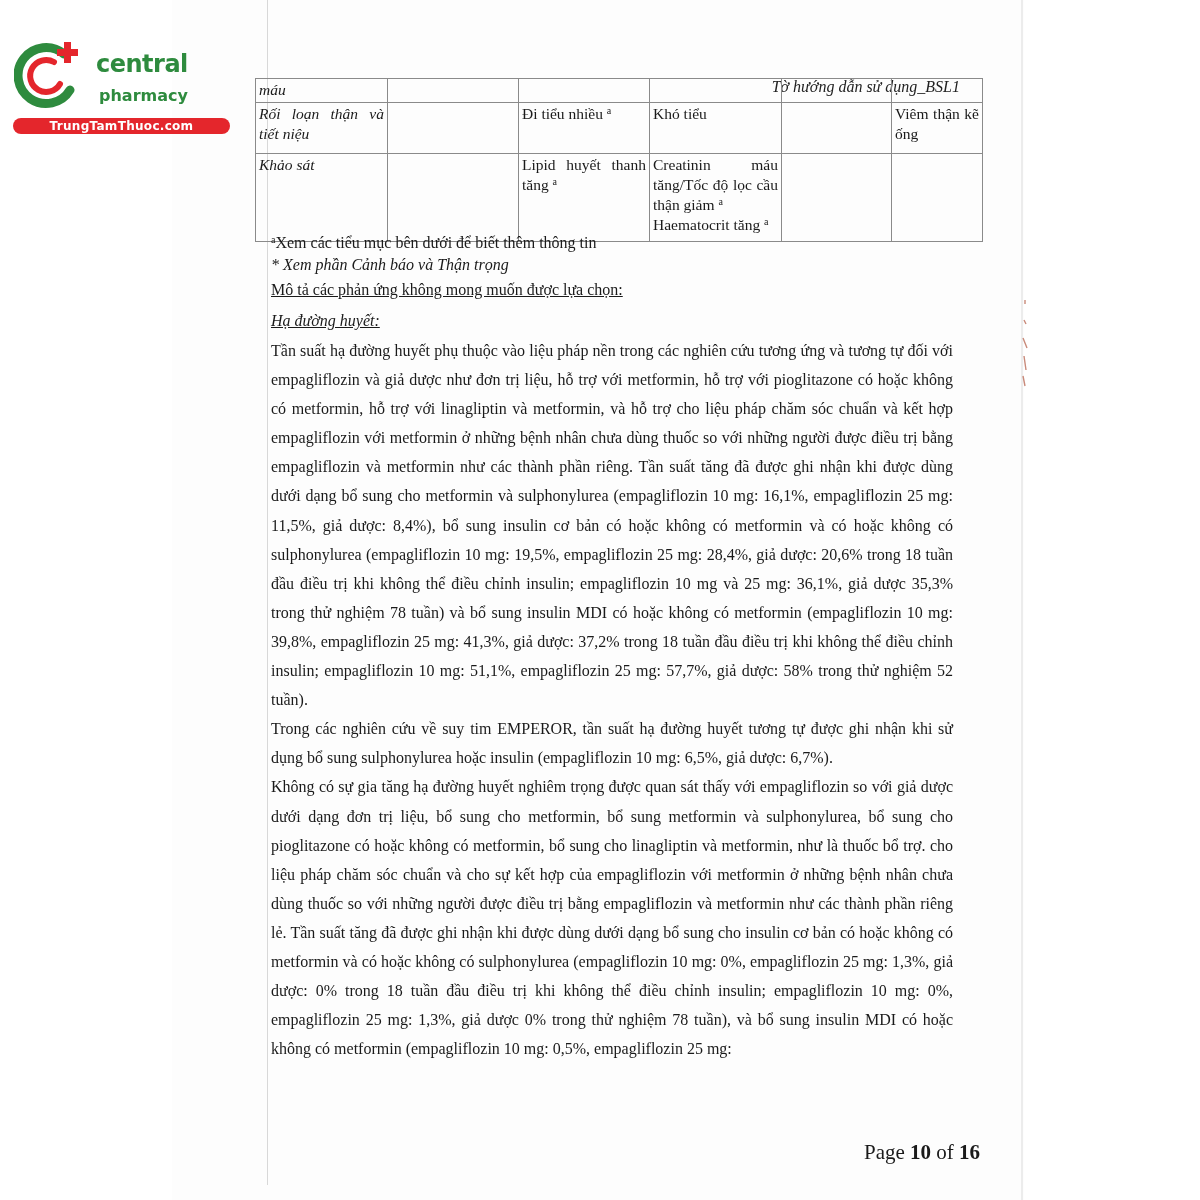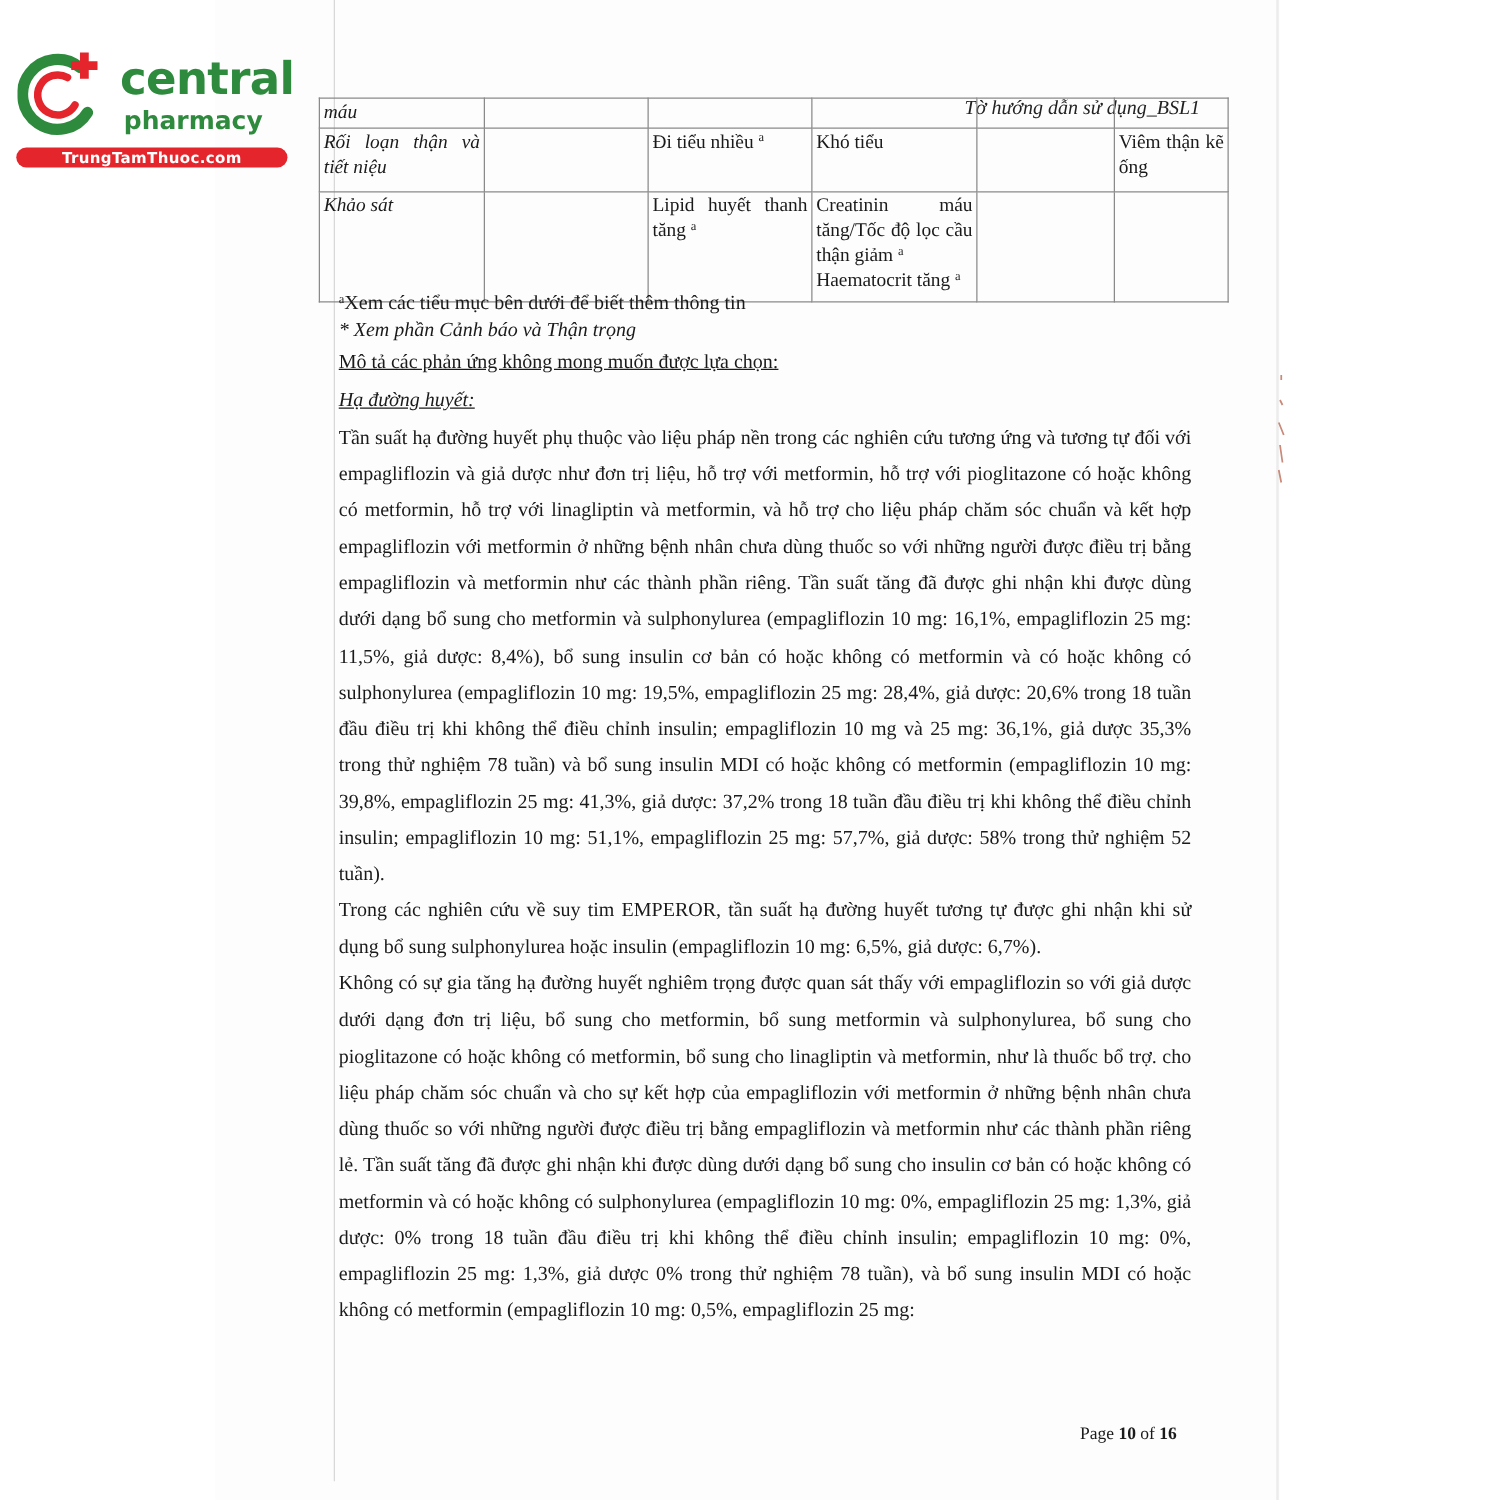--- a/index.html
+++ b/index.html
@@ -20,26 +20,26 @@
     .margin-line {
       position: absolute; left: 267px; top: 0; width: 1px; height: 1185px;
       background: #d8d8d8;
     }
     
     .logo { position: absolute; left: 10px; top: 38px; width: 205px; height: 100px; }
     .logo-mark { position: absolute; left: 4px; top: 2px; width: 70px; height: 70px; }
     .logo-word {
       position: absolute; left: 86px; top: 6px;
       font-family: "DejaVu Sans", sans-serif; font-weight: bold;
-      font-size: 36px; color: #2e8b3e; letter-spacing: -0.5px; line-height: 40px;
+      font-size: 24px; color: #2e8b3e; letter-spacing: -0.5px; line-height: 40px;
     }
     .logo-sub {
       position: absolute; left: 89px; top: 50px;
       font-family: "DejaVu Sans", sans-serif; font-weight: bold;
-      font-size: 20px; color: #2e8b3e; line-height: 16px;
+      font-size: 16px; color: #2e8b3e; line-height: 16px;
     }
     .logo-pill {
       position: absolute; left: 3px; top: 80px; width: 217px; height: 16px;
       background: #e4262c; border-radius: 8px;
       color: #ffffff; font-family: "DejaVu Sans", sans-serif; font-weight: bold;
       font-size: 12px; line-height: 16px; text-align: center; letter-spacing: 0.3px;
     }
     
     .doc-header {
       position: absolute; right: 240px; top: 44px;
@@ -66,21 +66,21 @@
       position: absolute; left: 271px; top: 232px; width: 682px;
       font-size: 16px; line-height: 29.1px; color: #1a1a1a;
     }
     .content p { margin: 0; text-align: justify; }
     .note1 { line-height: 22px; }
     .note2 { font-style: italic; line-height: 22px; }
     .section-title { text-decoration: underline; line-height: 24px; margin-top: 2px !important; }
     .subsection-title { font-style: italic; text-decoration: underline; line-height: 30px; margin-top: 4px !important; }
     .subheading-italic { font-style: italic; }
     .page-number {
-      position: absolute; left: 864px; top: 1140px; font-size: 14px; color: #1a1a1a;
+      position: absolute; left: 864px; top: 1140px; font-size: 21px; color: #1a1a1a;
     }
     .page-number b { font-weight: bold; }
     .stamp-mark {
       position: absolute; left: 1019px; top: 290px; width: 12px; height: 110px;
     }
   </style>
 </head>
 <body>
 
 <div class="page-shadow"></div>

